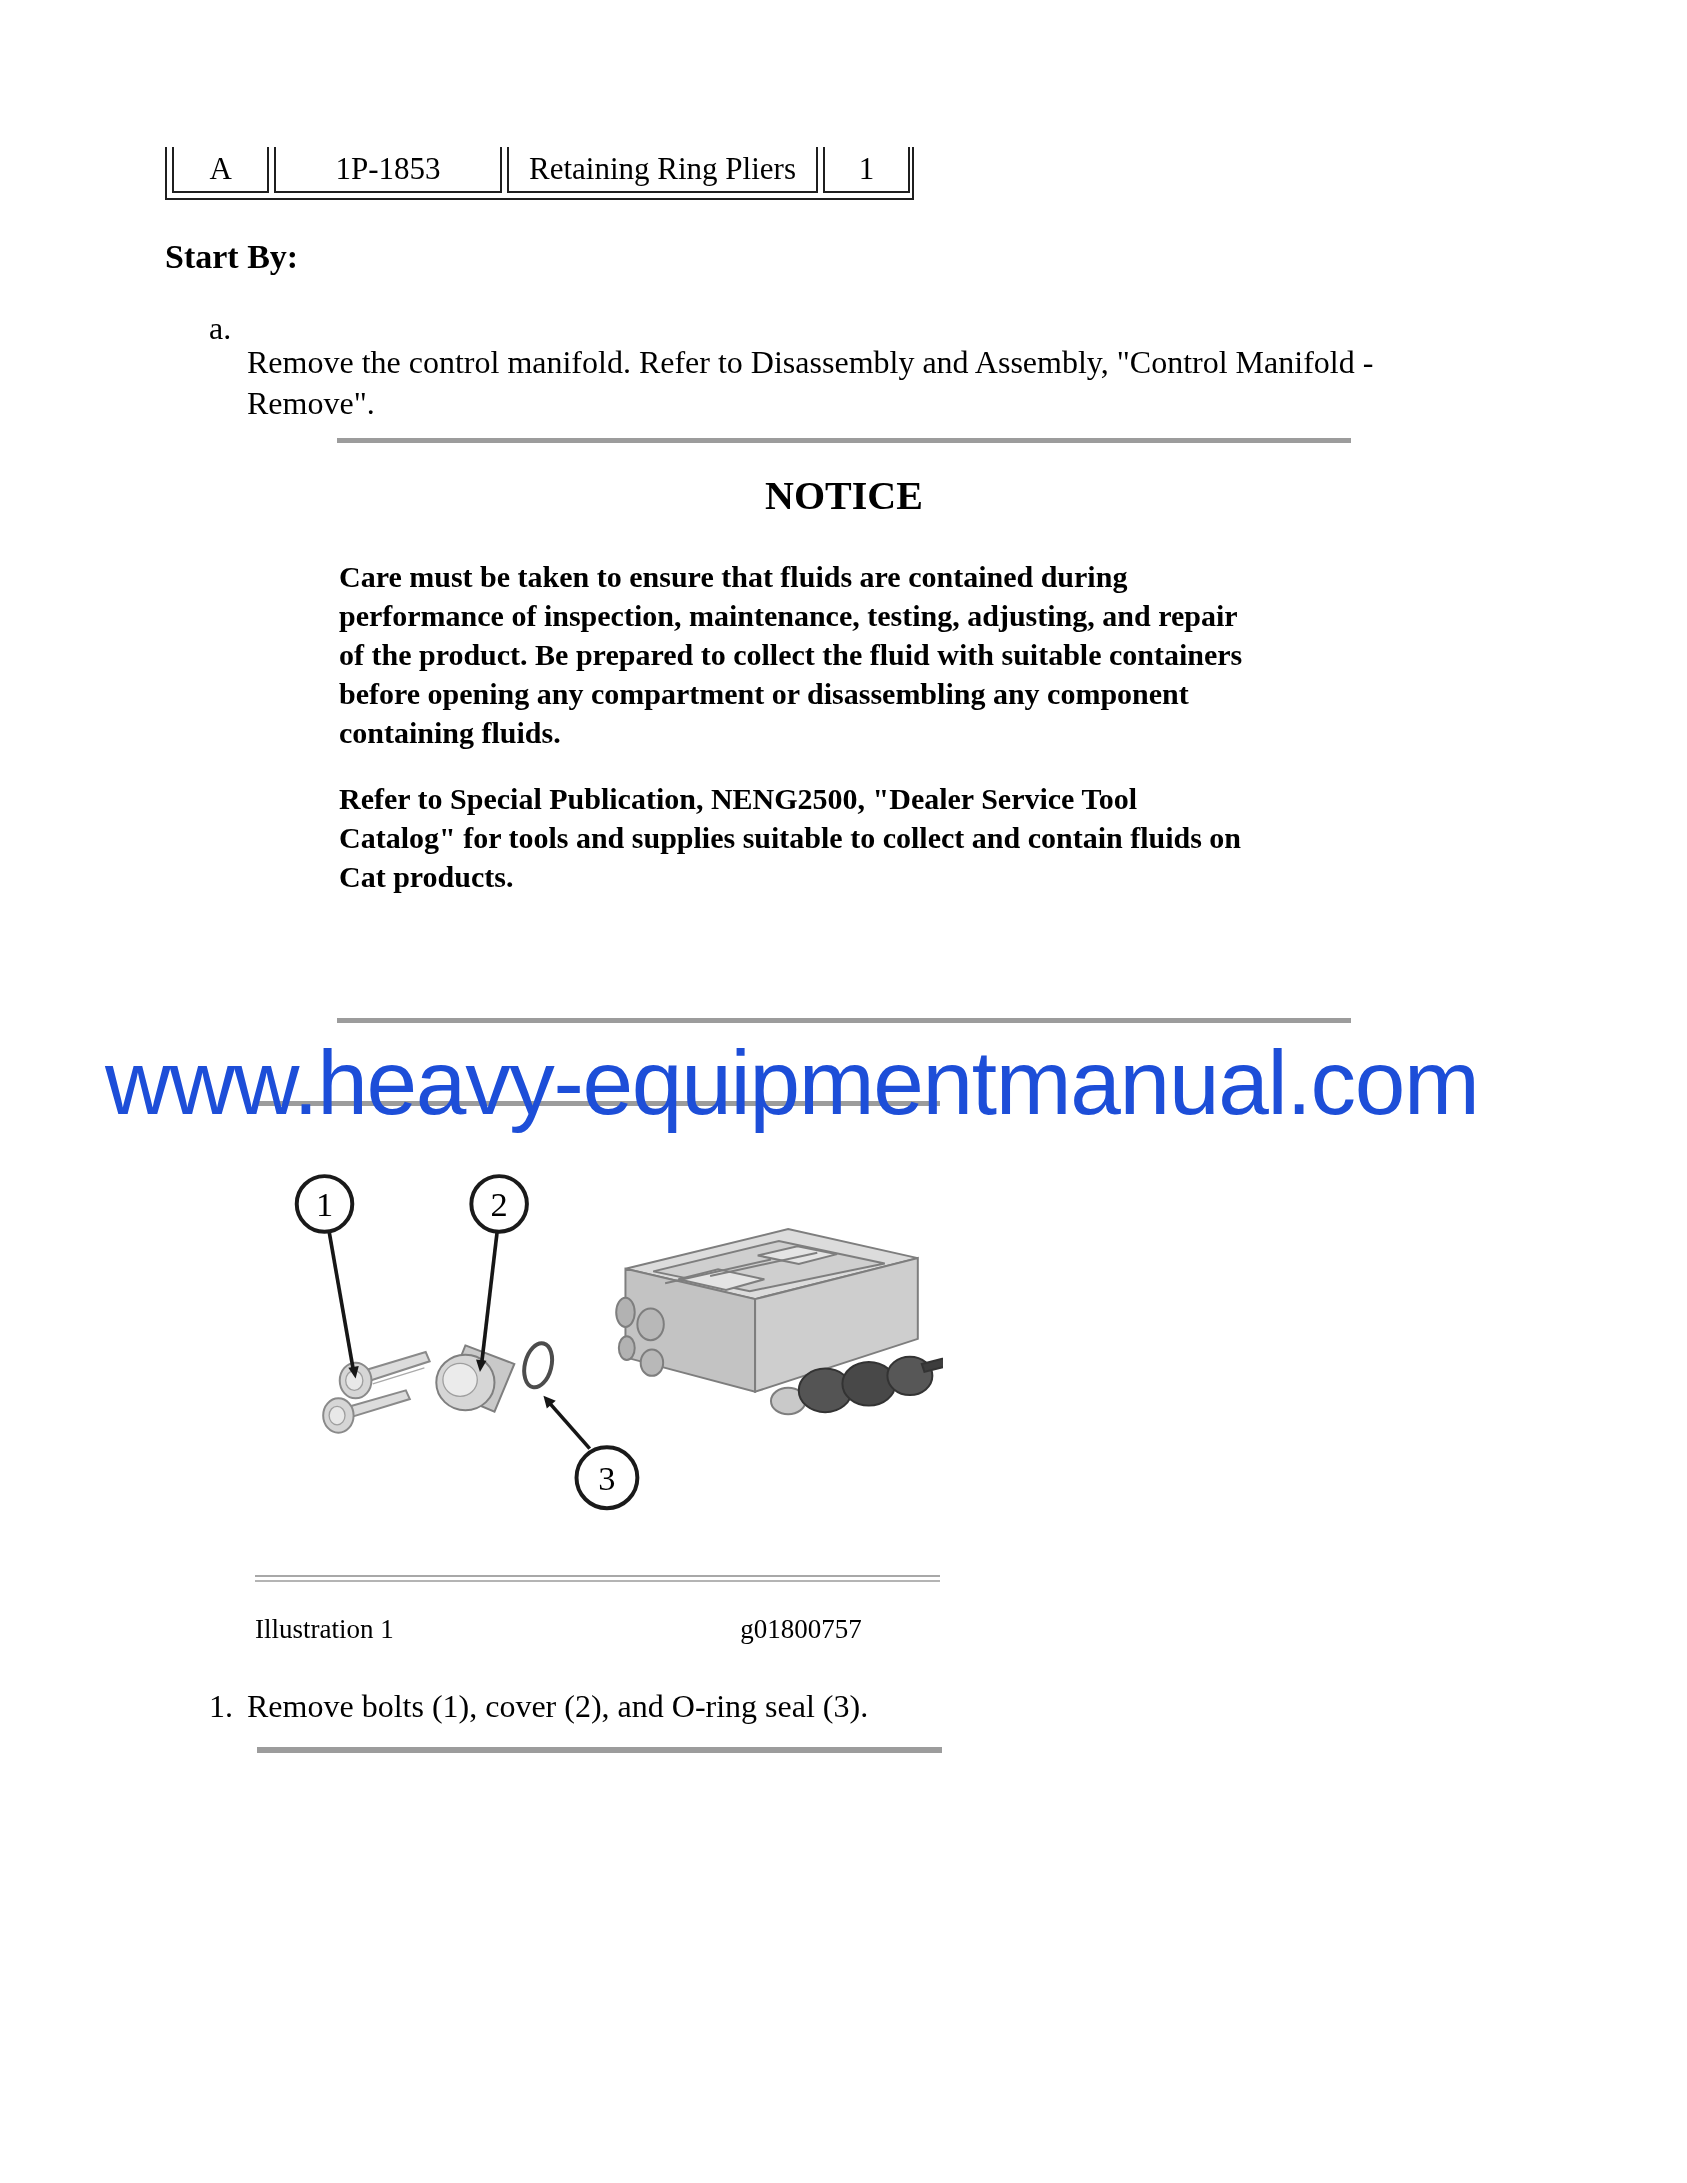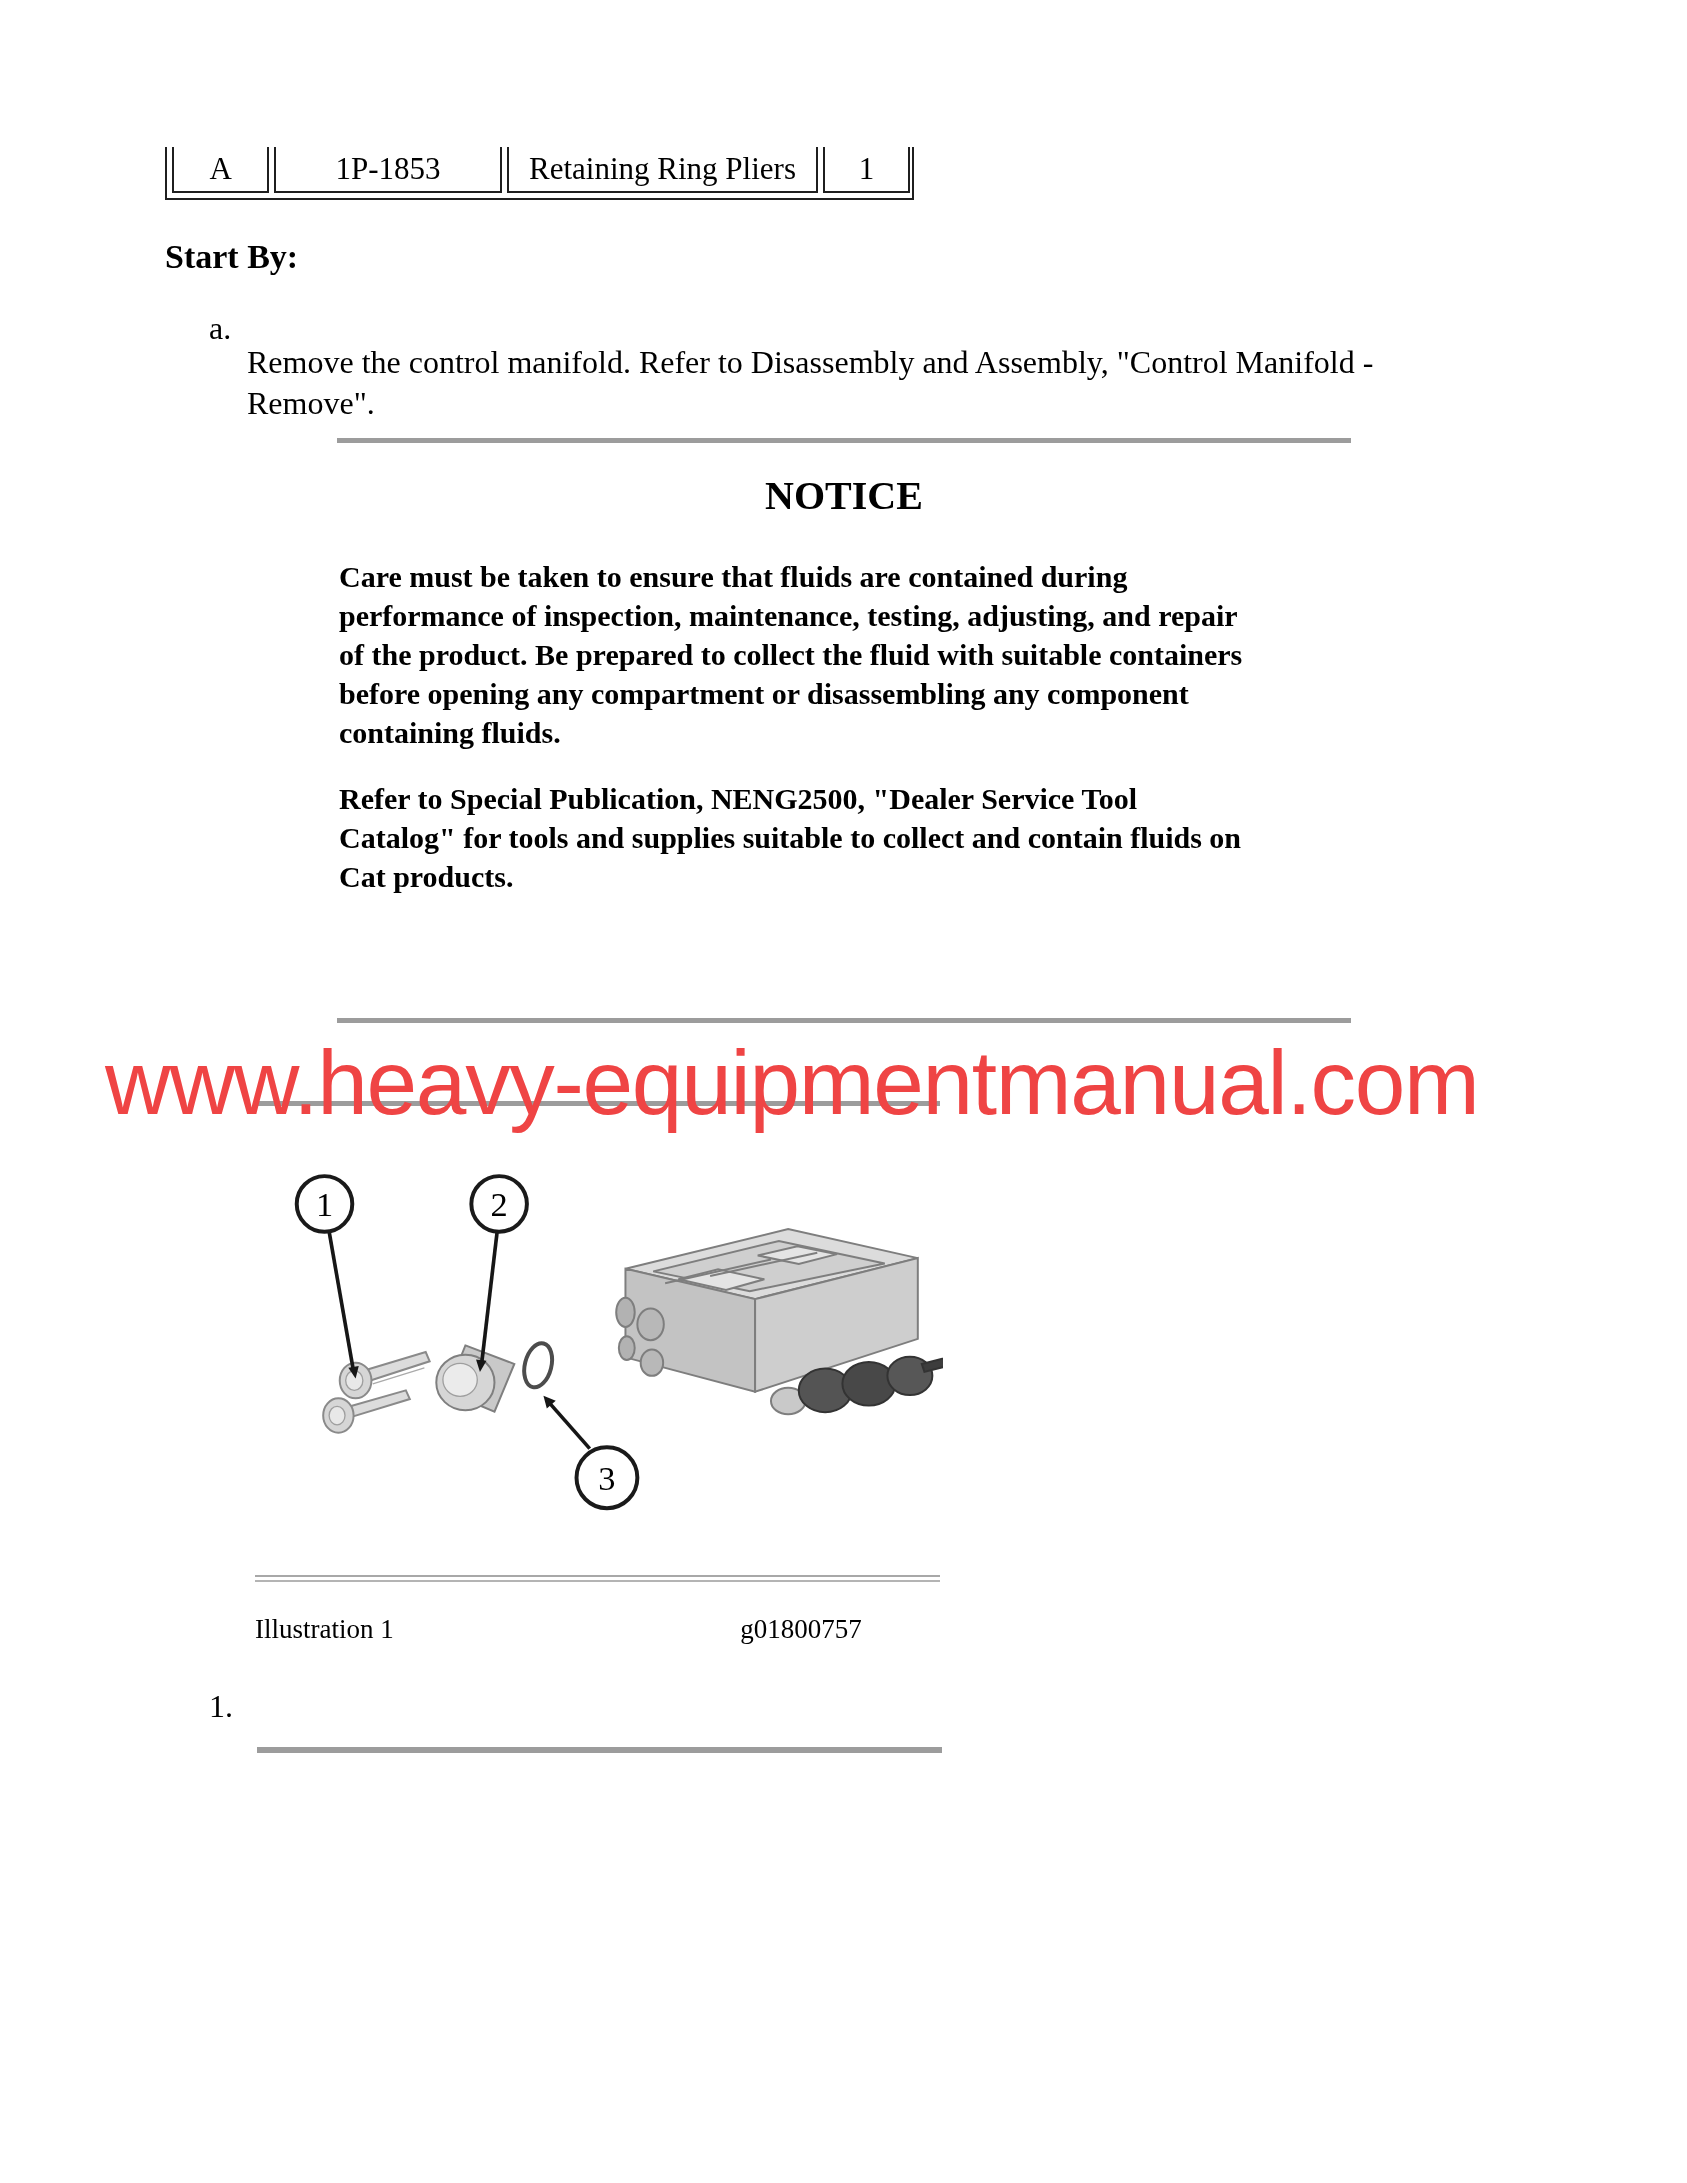--- a/index.html
+++ b/index.html
@@ -43,21 +43,21 @@
 
   .rule{position:absolute;background:#9c9c9c;}
 
   .notice-title{left:337px;top:472px;width:1014px;text-align:center;font-size:40px;font-weight:bold;}
   .notice-par{left:339px;width:1019px;font-size:30px;font-weight:bold;line-height:39px;}
 
   .watermark{
     left:105px;top:1037px;width:1522px;
     font-family:"Liberation Sans","DejaVu Sans",sans-serif;
     font-size:91px;line-height:1;letter-spacing:-1.3px;
-    color:#ef4444;white-space:nowrap;
+    color:#1d4ed8;white-space:nowrap;
     z-index:5;
   }
 
   .ill-svg{left:255px;top:1106px;z-index:1;}
 
   .groove-rule{
     position:absolute;
     left:255px;top:1575px;width:685px;height:3.3px;
     border-top:2px solid #a8a8a8;
     border-bottom:2px solid #b4b4b4;
@@ -162,17 +162,18 @@
       <text x="532" y="580">3</text>
     </g>
   </svg>
 
   <div class="groove-rule"></div>
 
   <div class="abs caption-left">Illustration 1</div>
   <div class="abs caption-right">g01800757</div>
 
   <div class="abs step-marker">1.</div>
+  <div class="abs step-text">Remove bolts (1), cover (2), and O-ring seal (3).</div>
 
   <div class="rule" style="left:257px;top:1747px;width:685px;height:6px;"></div>
 
 </div>
 
 
 </body></html>

